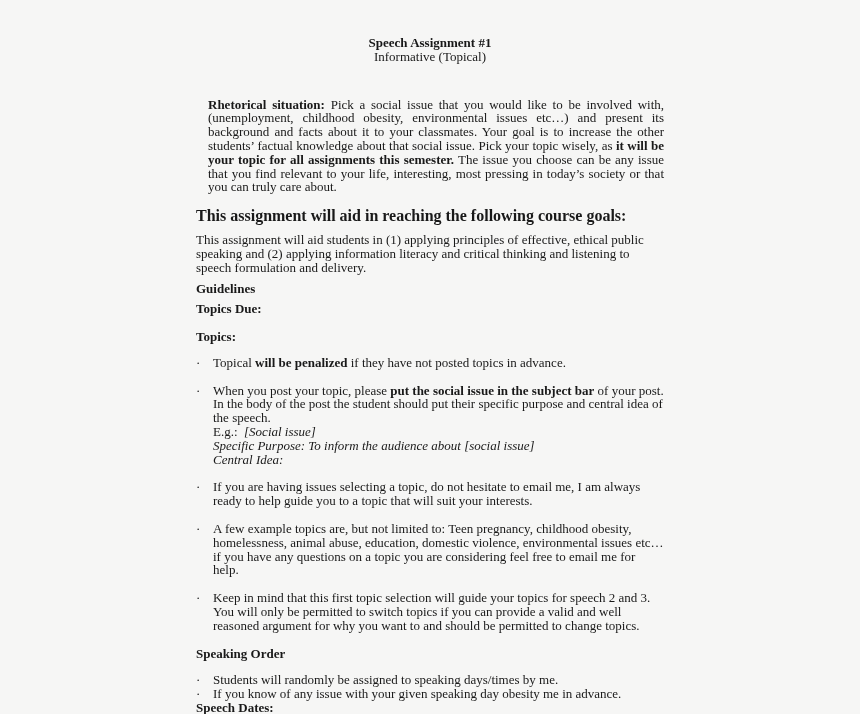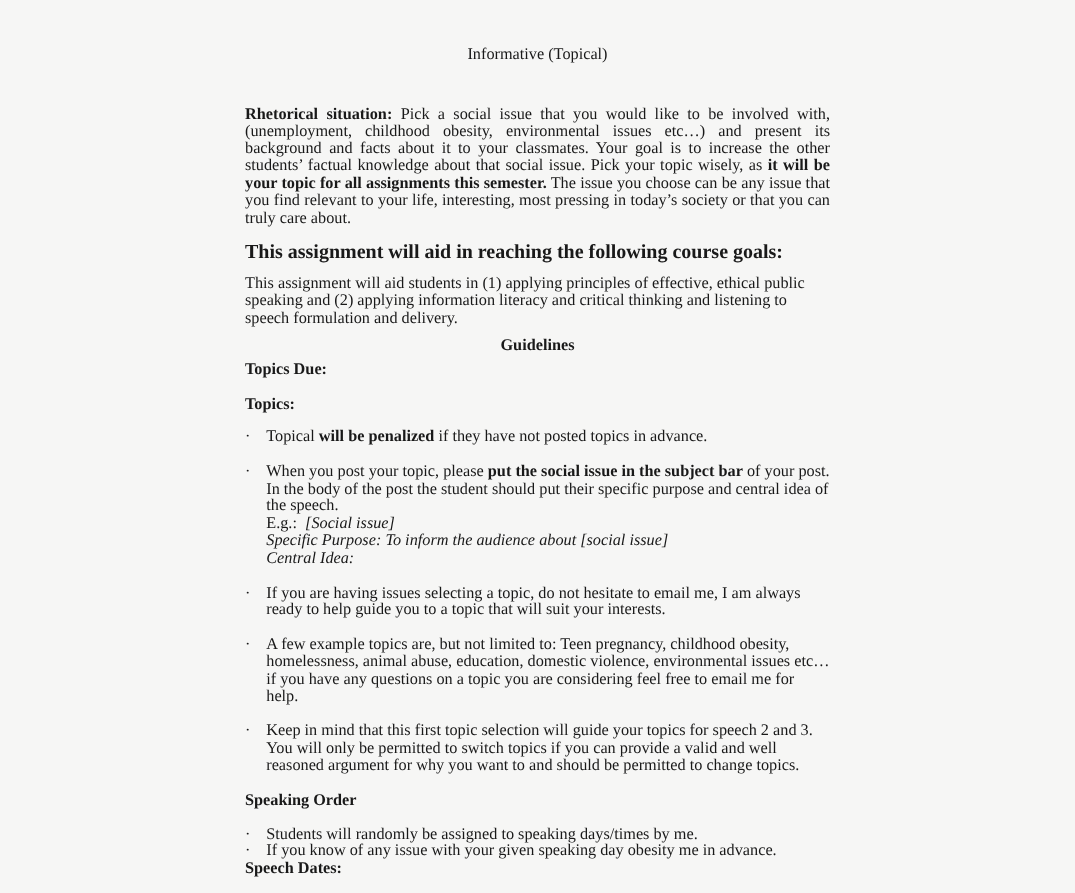--- a/index.html
+++ b/index.html
@@ -13,44 +13,45 @@
     margin: 0;
     padding: 36px 196px 20px 196px;
     background: #f6f6f5;
     color: #191919;
     font-family: "Liberation Serif", "DejaVu Serif", serif;
     font-size: 13px;
     line-height: 13.8px;
     overflow: hidden;
   }
   .b { font-weight: bold; }
-  .center { text-align: center; }
+  .center { }
   .justify { text-align: justify; }
   .doc-title { text-align: center; margin: 0 0 34px 0; }
   .para { margin: 0; }
-  .intro-para { margin-bottom: 15px; }
+  .intro-para { margin-bottom: 15px; margin-left: 12px; }
   .goals-heading { margin: 0 0 10px 0; font-size: 16px; }
   .goals-para { margin-bottom: 8px; }
   .guidelines-heading { margin: 0 0 6px 0; }
   .topics-due-heading { margin: 0 0 14px 0; }
   .topics-heading { margin: 0 0 12px 0; }
   .bullet-list { margin: 0; }
   .bullet-item { display: flex; margin: 0 0 14px 0; }
   .bullet-list.tight .bullet-item { margin-bottom: 0; }
   .bullet-marker { flex: none; width: 17px; color: #191919; }
   .bullet-text { flex: 1; white-space: pre-wrap; }
   .speaking-order-heading { margin: 0 0 13px 0; }
   .speech-dates-heading { margin: 0; }
 </style>
 </head>
 <body>
 
 <div class="page">
 
   <header class="doc-title">
+    <div class="b">Speech Assignment #1</div>
     <div>Informative (Topical)</div>
   </header>
 
   <p class="para justify intro-para"><span style="font-weight: bold;">Rhetorical situation:</span><span> Pick a social issue that you would like to be involved with, (unemployment, childhood obesity, environmental issues etc…) and present its background and facts about it to your classmates. Your goal is to increase the other students’ factual knowledge about that social issue. Pick your topic wisely, as </span><span style="font-weight: bold;">it will be your topic for all assignments this semester.</span><span> The issue you choose can be any issue that you find relevant to your life, interesting, most pressing in today’s society or that you can truly care about.</span></p>
 
   <h3 class="b goals-heading para">This assignment will aid in reaching the following course goals:</h3>
 
   <p class="para goals-para">This assignment will aid students in (1) applying principles of effective, ethical public speaking and (2) applying information literacy and critical thinking and listening to speech formulation and delivery.</p>
 
   <div class="b center guidelines-heading">Guidelines</div>

